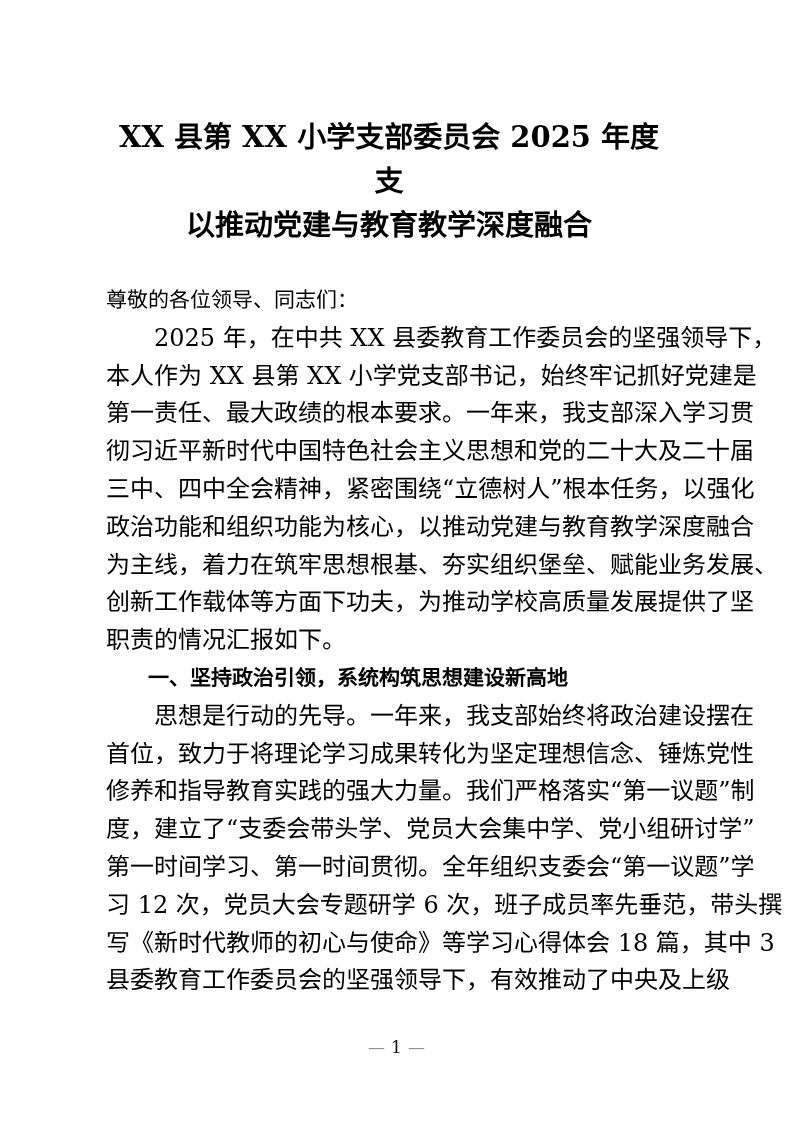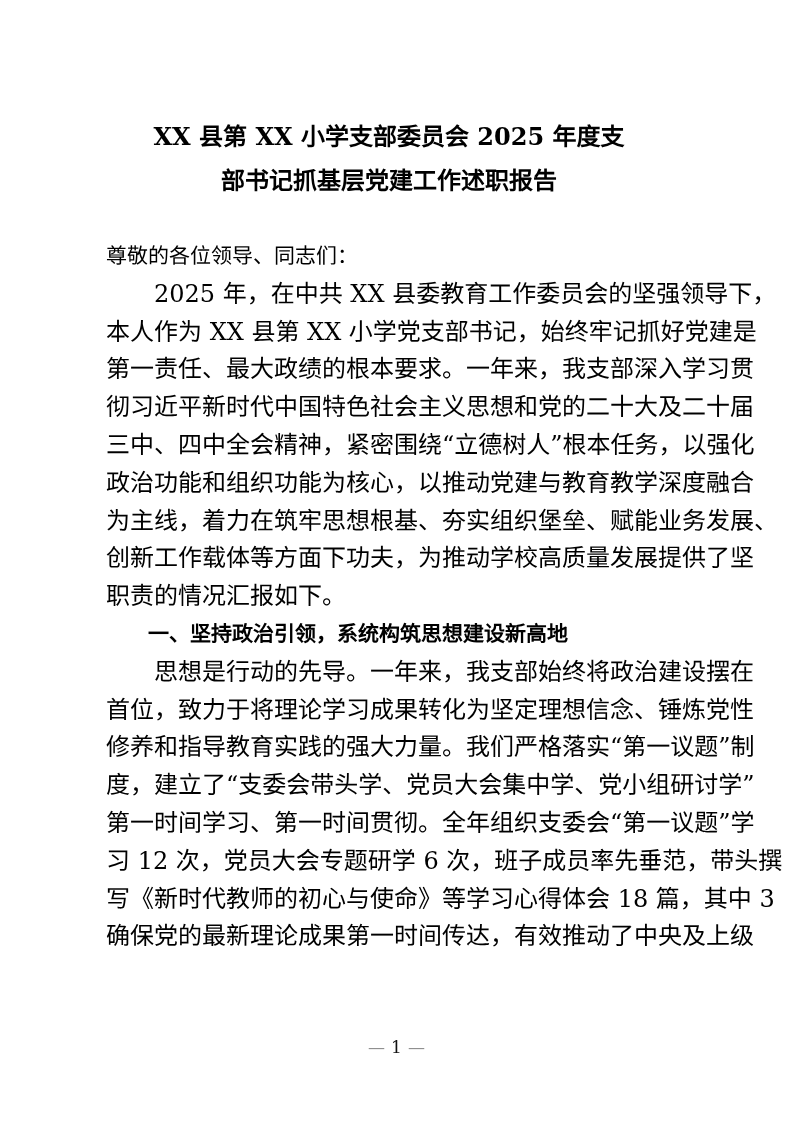--- a/index.html
+++ b/index.html
@@ -12,21 +12,21 @@
     width: 793px;
     height: 1122px;
     background: #ffffff;
     box-sizing: border-box;
     padding: 115px 105px 0 106px;
     overflow: hidden;
     color: #000000;
     font-family: "DejaVu Serif", "Liberation Serif", serif;
   }
   .doc-title {
-    font-size: 24px;
+    font-size: 29px;
     line-height: 44px;
     font-weight: bold;
     text-align: center;
     margin: 0 16px 35px 0;
     font-family: "DejaVu Serif", "Liberation Serif", serif;
   }
   .bodyline {
     font-size: 24px;
     line-height: 37.8px;
     text-align: justify;
@@ -70,21 +70,21 @@
     padding: 0 6px;
   }
 </style>
 </head>
 <body>
 
 <div class="page">
 
   <h1 class="doc-title">
     <div>XX 县第 XX 小学支部委员会 2025 年度支</div>
-    <div>部书记抓基层党建工作述职报告</div>
+    <div>以推动党建与教育教学深度融合</div>
   </h1>
 
   <div class="greeting">尊敬的各位领导、同志们：</div>
 
   <div>
     <div class="bodyline firstline">2025 年，在中共 XX 县委教育工作委员会的坚强领导下，</div>
     <div class="bodyline">本人作为 XX 县第 XX 小学党支部书记，始终牢记抓好党建是</div>
     <div class="bodyline">第一责任、最大政绩的根本要求。一年来，我支部深入学习贯</div>
     <div class="bodyline">彻习近平新时代中国特色社会主义思想和党的二十大及二十届</div>
     <div class="bodyline">三中、四中全会精神，紧密围绕“立德树人”根本任务，以强化</div>
@@ -97,20 +97,20 @@
   <div class="section-heading">一、坚持政治引领，系统构筑思想建设新高地</div>
 
   <div>
     <div class="bodyline firstline">思想是行动的先导。一年来，我支部始终将政治建设摆在</div>
     <div class="bodyline">首位，致力于将理论学习成果转化为坚定理想信念、锤炼党性</div>
     <div class="bodyline">修养和指导教育实践的强大力量。我们严格落实“第一议题”制</div>
     <div class="bodyline">度，建立了“支委会带头学、党员大会集中学、党小组研讨学”</div>
     <div class="bodyline">第一时间学习、第一时间贯彻。全年组织支委会“第一议题”学</div>
     <div class="bodyline">习 12 次，党员大会专题研学 6 次，班子成员率先垂范，带头撰</div>
     <div class="bodyline">写《新时代教师的初心与使命》等学习心得体会 18 篇，其中 3</div>
-    <div class="bodyline">确保党的最新理论成果第一时间传达，有效推动了中央及上级</div>
+    <div class="bodyline">县委教育工作委员会的坚强领导下，有效推动了中央及上级</div>
   </div>
 
   <div class="footer">
     <span class="dash">—</span><span>1</span><span class="dash">—</span>
   </div>
 
 </div>
 
 </body></html>

